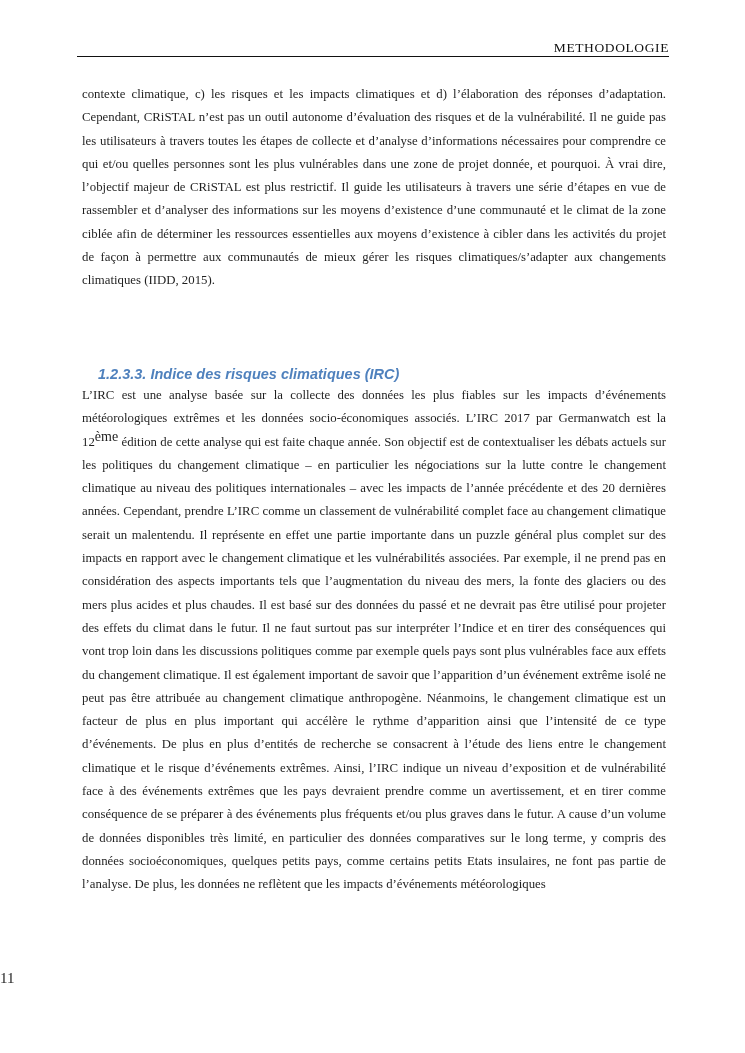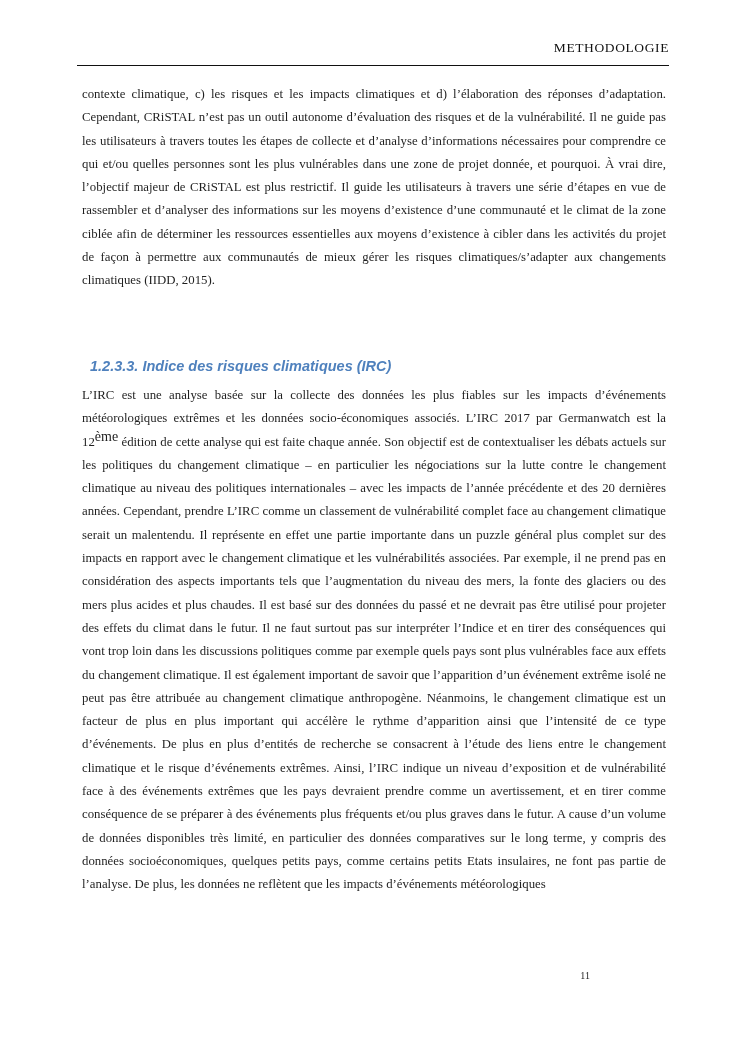--- a/index.html
+++ b/index.html
@@ -16,21 +16,20 @@
     font-family: "Liberation Serif", serif;
     color: #1f1f1f;
   }
   .header-zone {
     position: absolute;
     top: 38px;
     left: 77px;
     width: 592px;
     text-align: right;
     border-bottom: 1px solid #111111;
-    padding-bottom: 9px;
   }
   .header-title {
     font-family: "Liberation Serif", serif;
     font-size: 13.5px;
     letter-spacing: 0.6px;
     color: #111111;
   }
   .body-text {
     position: absolute;
     left: 82px;
@@ -40,40 +39,40 @@
     text-align: justify;
     text-justify: inter-word;
     margin: 0;
   }
   .para-1 { top: 83px; }
   .section-heading {
     position: absolute;
     top: 350px;
     left: 82px;
     width: 584px;
-    margin: 8px;
+    margin: 16px;
     font-family: "Liberation Sans", sans-serif;
     font-size: 14.5px;
     font-weight: 700;
     font-style: italic;
     color: #4f81bd;
   }
   .para-2 { top: 384px; }
   .para-2 sup {
     font-size: 14px;
     line-height: 0;
     vertical-align: super;
   }
   .page-number {
     position: absolute;
     top: 970px;
     left: 0;
     width: 590px;
-    text-align: right;
-    font-size: 10px;
+    text-align: left;
+    font-size: 15px;
     color: #1f1f1f;
   }
 </style>
 </head>
 <body>
 
 <div class="page">
 
   <div class="header-zone">
     <span class="header-title">METHODOLOGIE</span>

